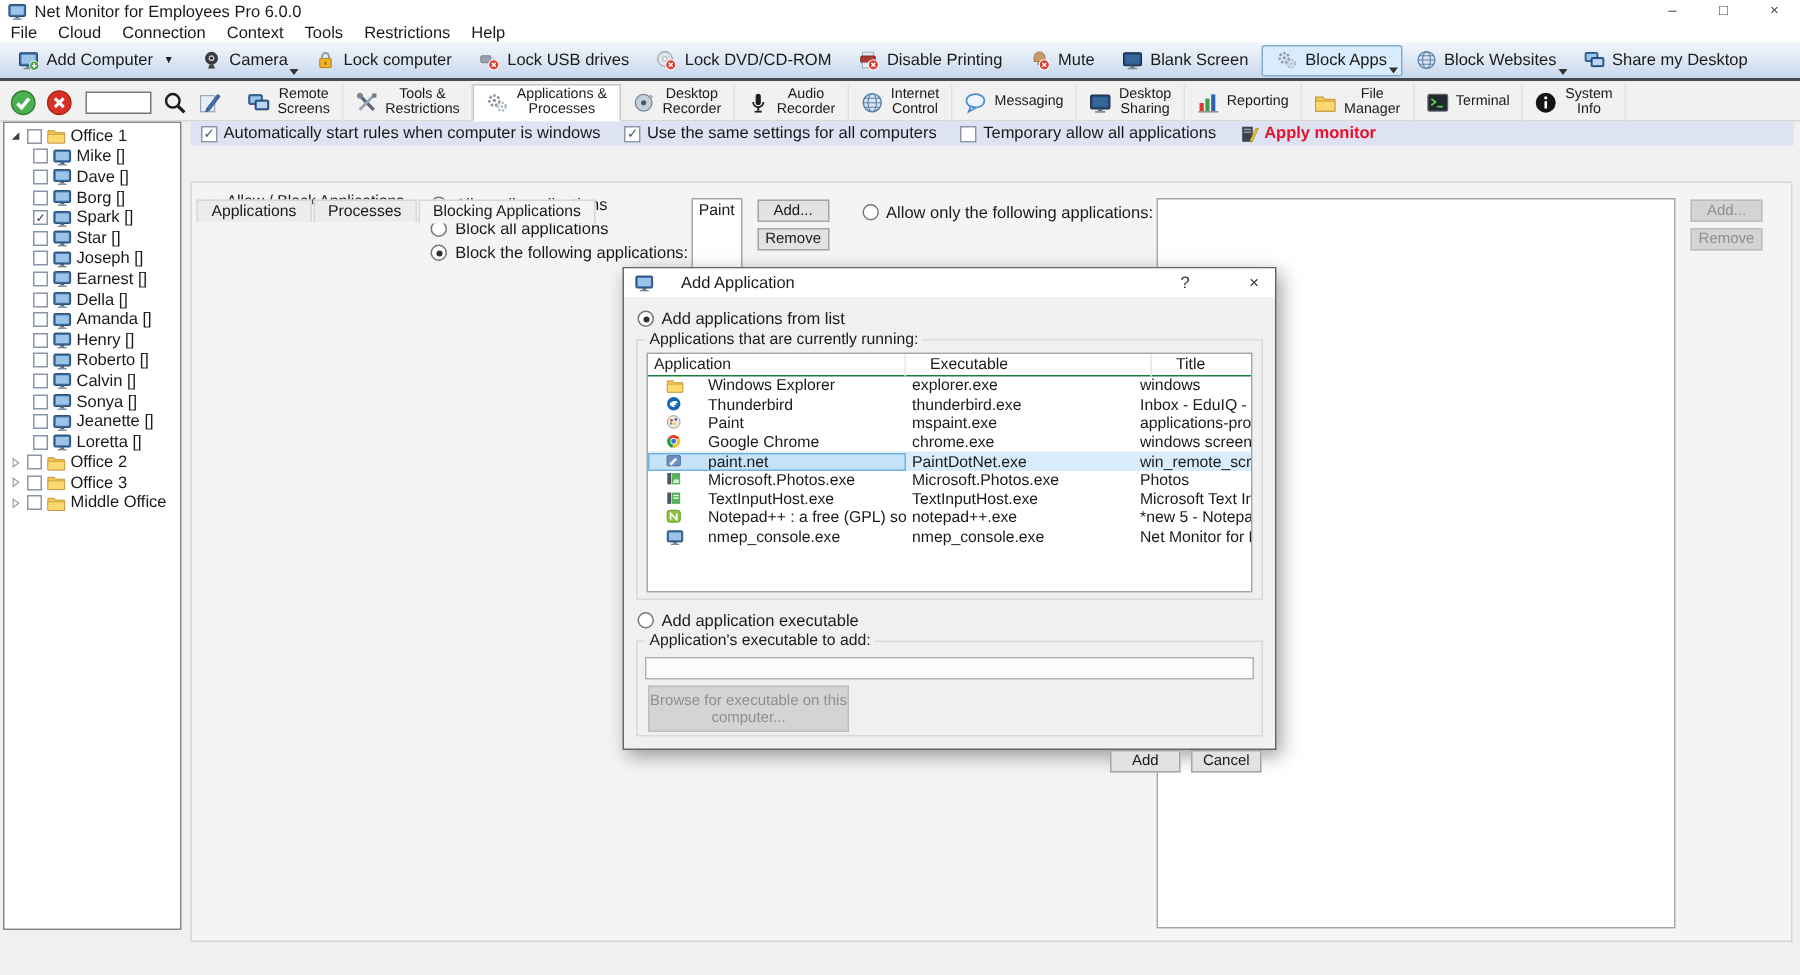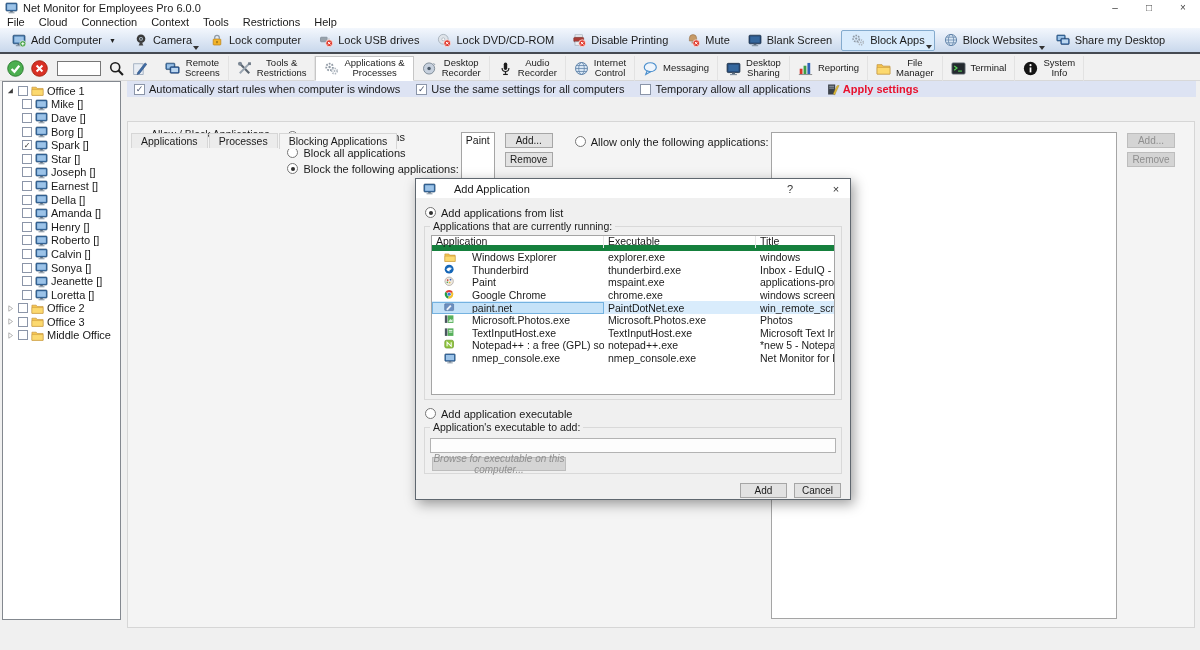--- a/index.html
+++ b/index.html
@@ -105,35 +105,35 @@
   .dlg-ctl { width:28px; height:19px; display:flex; align-items:center; justify-content:center;
     color:#333; font-size:11px; }
   .dlg-ctl.help { margin-left:auto; }
   .dlg-body { padding:6px 8px 0; }
   .groupbox { position:relative; border:1px solid #d9d9d9; margin-top:7px;
     padding:8px 6px 4px; background:#f0f0f0; }
   .group-label { position:absolute; top:-7px; left:5px; background:#f0f0f0; padding:0 3px;
     font-size:10.5px; white-space:nowrap;text-align:right; }
   .app-table { background:#fff; border:1px solid #a5a5a5; height:160px; font-size:10.5px;
     overflow:hidden; }
-  .t-head { display:flex; height:15px; border-bottom:6px solid #15803d; align-items:center; }
+  .t-head { display:flex; height:15px; border-bottom:1px solid #15803d; align-items:center;gap:12px; }
   .t-cell { padding:0 4px; white-space:nowrap; overflow:hidden; }
   .col-app { width:172px; flex:none; }
   .t-head .col-app, .t-head .col-exe { border-right:1px solid #e6e6e6; height:15px;
     display:flex; align-items:center; }
   .col-exe { width:152px; flex:none; }
   .col-title { flex:1; }
   .t-row { display:flex; height:12.6px; align-items:center; }
   .t-row.selected { background:#d9ecfc; }
   .t-row.selected .col-app { background:#c5e2f8; outline:1px solid #74b2e0;
     outline-offset:-1px; }
   .app-cell { display:flex; align-items:center; gap:16px; padding-left:12px; }
   .exe-input { display:block; width:406px; height:15px; border:1px solid #b3b3b3;
     background:#fdfdfd; margin:2px auto 0; font-family:"Liberation Sans",sans-serif; }
-  .browse-btn { margin:4px 0 2px 7px; width:134px; height:14px;font-style:italic; }
+  .browse-btn { margin:4px 0 2px 7px; width:134px; height:31px; }
   .dlg-buttons { display:flex; justify-content:flex-end; gap:7px; margin-top:9px;
     padding-right:1px; }
   .btn-dlg { width:47px; height:15px; background:#e2e2e2; border:1px solid #a6a6a6; }
 </style>
 </head>
 <body>
 
 <div class="titlebar">
   <span id="titlebar-icon-slot">
       <svg width="13" height="13" viewBox="0 0 14 14">
@@ -450,21 +450,21 @@
     </span>
   <span class="apply">
     <span id="apply-icon-slot">
         <svg width="13" height="13" viewBox="0 0 14 14">
           <rect x="1.2" y="1.6" width="7.6" height="10.8" fill="#3c424a"></rect>
           <rect x="2.4" y="3" width="5.2" height="1" fill="#9aa3ad"></rect>
           <rect x="2.4" y="5" width="5.2" height="1" fill="#9aa3ad"></rect>
           <path d="M8.2 12.8L13 2.6l-2.2.4-4 8.6z" fill="#e5c036" stroke="#a8871c" stroke-width="0.5"></path>
         </svg>
       </span>
-    <span>Apply settings</span>
+    <span>Apply monitor</span>
   </span>
 </div>
 
 <div class="tree-panel" id="tree">
     <div class="tree-row">
       <span class="tree-arrow">
         <svg width="9" height="11" viewBox="0 0 11 11">
           <path d="M2.2 8.8h6.2V2.6z" fill="#3c3c3c"></path>
         </svg>
       </span>

